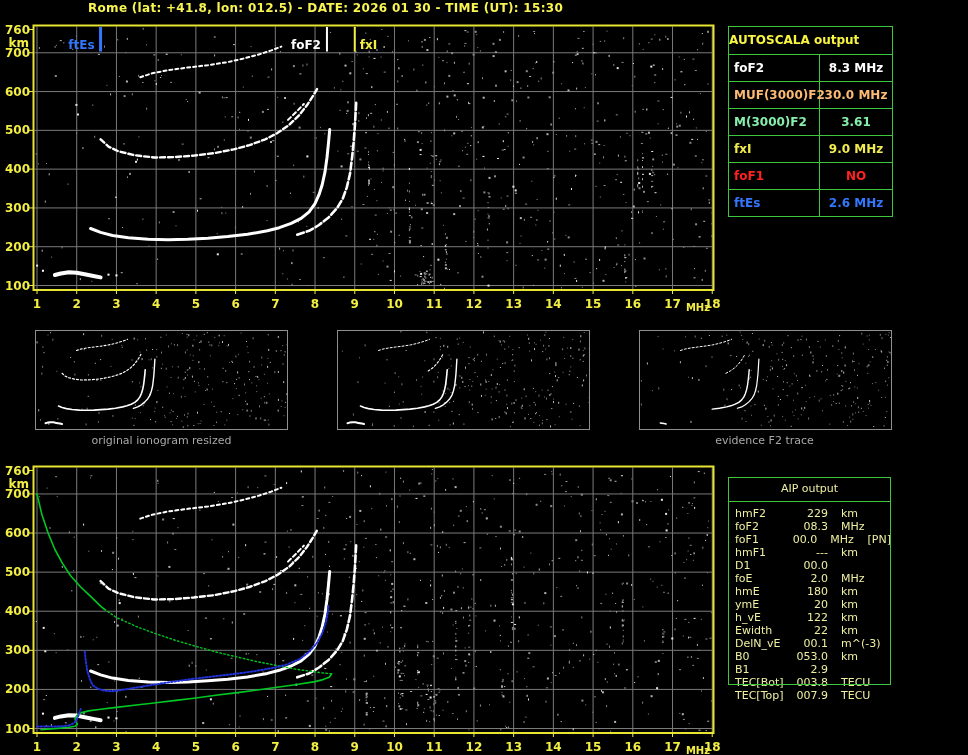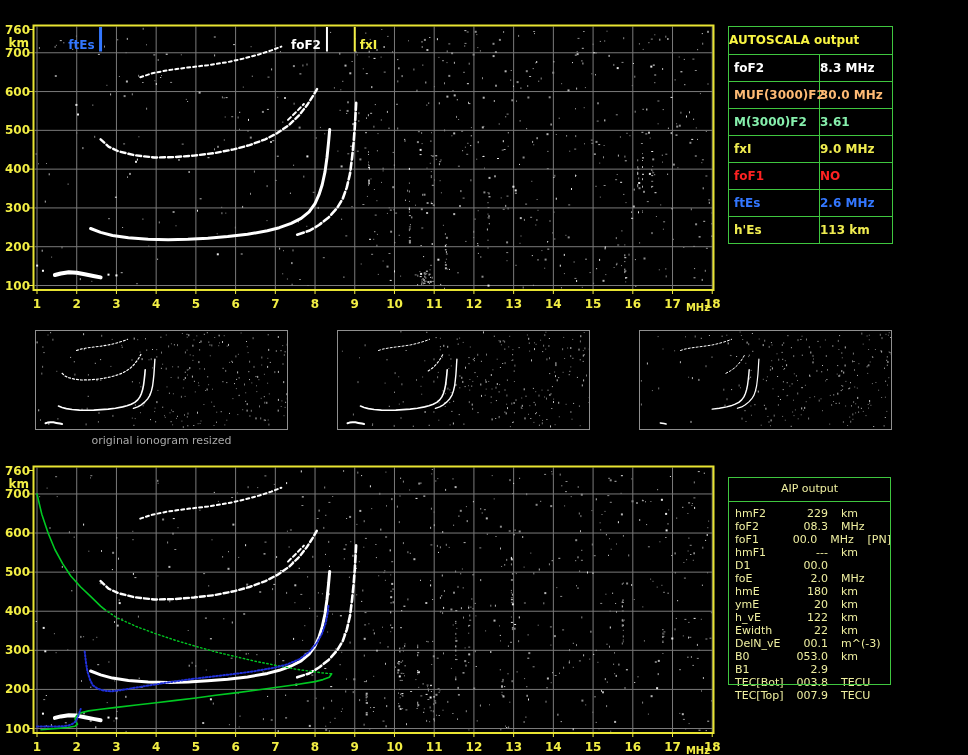--- a/index.html
+++ b/index.html
@@ -10,21 +10,21 @@
   svg{position:absolute;display:block;}
   #svg-top{left:0;top:14px;}
   #svg-bottom{left:0;top:455px;}
   
   .as-table{position:absolute;left:728px;top:26px;width:163px;border:1px solid #3fc63f;
             font:bold 12px "DejaVu Sans",sans-serif;background:#000;}
   .as-header{height:27px;line-height:27px;text-align:left;border-bottom:1px solid #3fc63f;color:#f8f442;}
   .as-row{display:flex;height:26px;line-height:26px;border-bottom:1px solid #3fc63f;}
   .as-row:last-child{border-bottom:none;}
   .as-label{width:85px;padding-left:5px;border-right:1px solid #3fc63f;white-space:nowrap;}
-  .as-value{flex:1;text-align:left;white-space:nowrap;}
+  .as-value{flex:1;text-align:center;white-space:nowrap;}
   
   .thumb{position:absolute;width:251px;height:98px;border:1px solid #8f8f8f;background:#000;}
   .thumb svg{position:absolute;left:0;top:0;}
   .caption{position:absolute;width:253px;text-align:center;color:#a8a8a8;
            font:11px "DejaVu Sans",sans-serif;}
   
   .aip-box{position:absolute;left:728px;top:468px;width:163px;color:#efefa0;
            font:11px "DejaVu Sans",sans-serif;margin-top:9px;}
   .aip-border{position:absolute;left:0;top:0;width:161px;height:206px;border:1px solid #3fc63f;pointer-events:none;}
   .aip-header{height:24px;line-height:24px;text-align:center;border-bottom:1px solid #3fc63f;
@@ -32,20 +32,21 @@
   .aip-rows{padding:5px 0 0 7px;}
   .aip-row{display:flex;height:13px;line-height:13px;white-space:pre;}
   .aip-row .l{width:57px;}
   .aip-row .v{width:36px;text-align:right;}
   .aip-row .u{margin-left:13px;width:42px;}
 </style>
 </head>
 <body>
 
 <div id="screen">
+  <div class="title">Rome (lat: +41.8, lon: 012.5) - DATE: 2026 01 30 - TIME (UT): 15:30</div>
 
   <svg id="svg-top" width="731" height="300">
       <defs>
         <clipPath id="svg-top-clip">
           <rect x="34.5" y="12.5" width="678" height="262.5"></rect>
         </clipPath>
       </defs>
       <g>
         <line x1="37" y1="12.5" x2="37" y2="275" stroke="#7a7a7a" stroke-width="1"></line>
         <line x1="76.72" y1="12.5" x2="76.72" y2="275" stroke="#7a7a7a" stroke-width="1"></line>
@@ -975,24 +976,20 @@
           <div class="as-value">9.0 MHz</div>
         </div>
         <div class="as-row" style="color: rgb(255, 34, 34);">
           <div class="as-label">foF1</div>
           <div class="as-value">NO</div>
         </div>
         <div class="as-row" style="color: rgb(51, 119, 255);">
           <div class="as-label">ftEs</div>
           <div class="as-value">2.6 MHz</div>
         </div>
-        <div class="as-row" style="color: rgb(240, 236, 80);">
-          <div class="as-label">h'Es</div>
-          <div class="as-value">113 km</div>
-        </div>
       </div>
   </div>
 
   <div class="thumb" style="left:35px;top:330px;">
     <svg id="svg-th0" width="251" height="98">
         <g>
           <rect x="150.8" y="85.4" width="1" height="1" fill="#bbb"></rect>
           <rect x="182.2" y="14.2" width="1" height="1" fill="#777"></rect>
           <rect x="189.2" y="38.9" width="1" height="2" fill="#777"></rect>
           <rect x="177.5" y="94.0" width="1" height="1" fill="#777"></rect>
@@ -1774,20 +1771,21 @@
         </g>
         <g>
           <polyline points="72.2,78.1 79.4,77.2 86.6,75.9 90.9,74.8 95.2,73.2 98.8,71.4 101.7,68.9 103.9,65.9 105.3,62.7 106.5,59.0 107.5,54.3 108.2,49.0 108.8,43.6 109.2,38.7" fill="none" stroke="#fff" stroke-width="1.4" stroke-linecap="round" stroke-linejoin="round"></polyline>
           <polyline points="97.4,77.3 101.7,75.9 105.3,73.8 108.9,70.9 111.8,67.7 114.0,64.1 115.4,60.0 116.6,55.0 117.3,49.3 117.9,43.6 118.3,37.9 118.6,32.8 118.9,28.2" fill="none" stroke="#fff" stroke-width="1.2" stroke-linecap="round" stroke-linejoin="round"></polyline>
           <polyline points="85.9,42.3 90.2,40.0 94.5,37.0 98.1,33.5 101.0,29.8 103.2,26.4 104.9,23.4" fill="none" stroke="#fff" stroke-width="1" stroke-linecap="round" stroke-linejoin="round" stroke-dasharray="2,2"></polyline>
           <polyline points="40.5,19.5 44.8,18.1 50.6,17.0 57.8,16.0 65.0,15.1 72.2,14.0 77.9,12.7 83.7,11.1 88.0,9.7 91.6,8.3" fill="none" stroke="#fff" stroke-width="1" stroke-linecap="round" stroke-linejoin="round" stroke-dasharray="2,2"></polyline>
           <polyline points="20.3,91.9 23.9,92.6 26.1,93.0" fill="none" stroke="#fff" stroke-width="1.5" stroke-linecap="round" stroke-linejoin="round"></polyline>
         </g>
       </svg>
   </div>
+  <div class="caption" style="left:638px;top:434px;">evidence F2 trace</div>
 
   <svg id="svg-bottom" width="731" height="300">
       <defs>
         <clipPath id="svg-bottom-clip">
           <rect x="34.5" y="12.5" width="678" height="264.5"></rect>
         </clipPath>
       </defs>
       <g>
         <line x1="37" y1="12.5" x2="37" y2="277" stroke="#7a7a7a" stroke-width="1"></line>
         <line x1="76.72" y1="12.5" x2="76.72" y2="277" stroke="#7a7a7a" stroke-width="1"></line>

